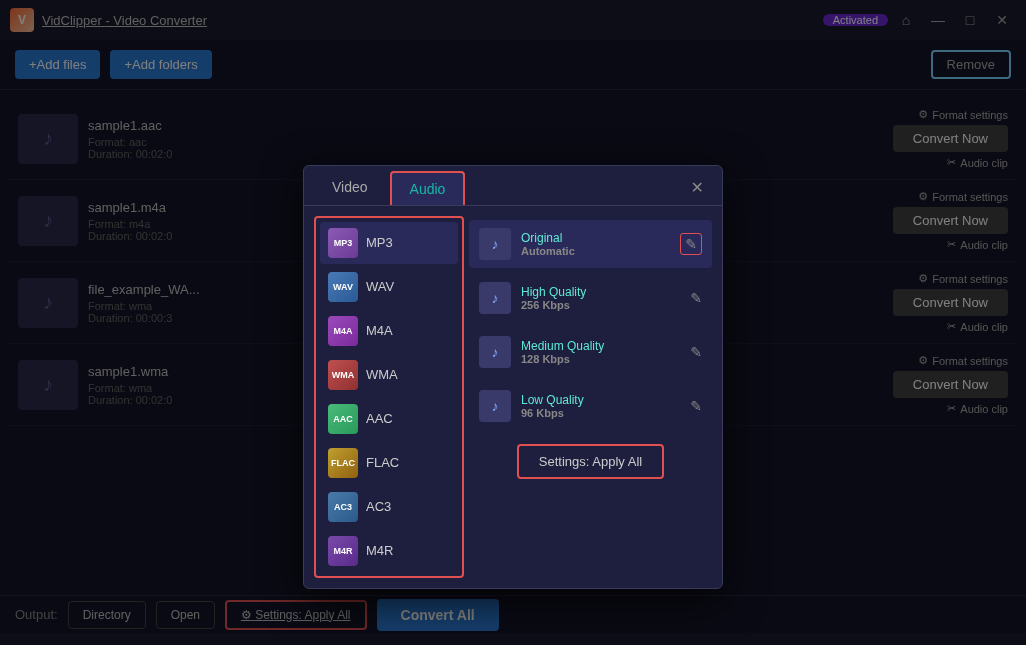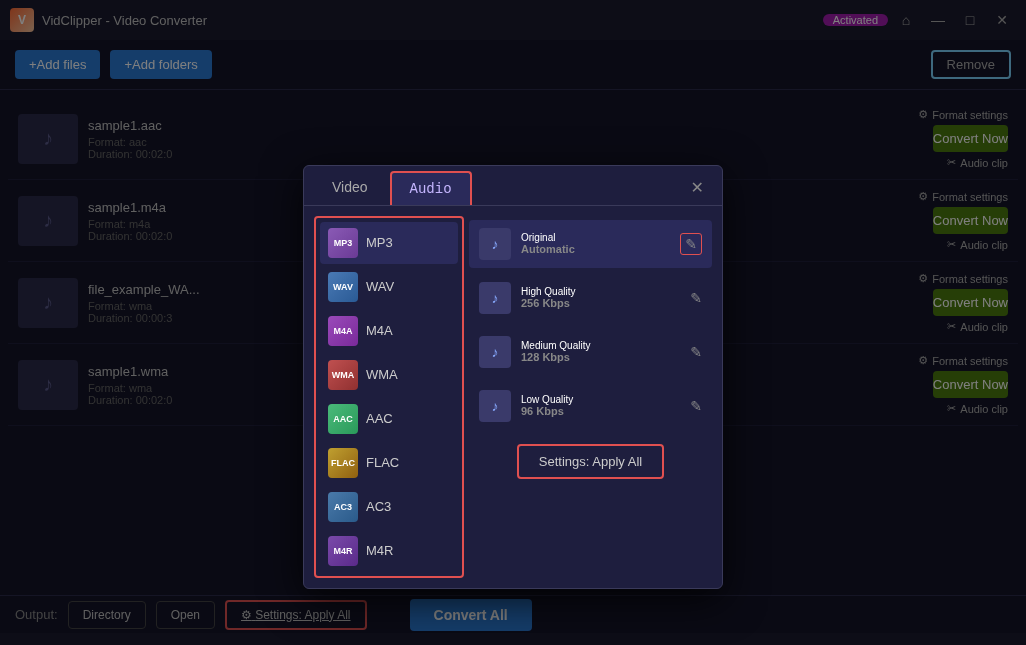--- a/index.html
+++ b/index.html
@@ -35,28 +35,29 @@
       display: flex;
       align-items: center;
       justify-content: center;
       font-size: 12px;
       color: white;
       font-weight: bold;
     }
     .app-title {
       color: #c0c0c0;
       font-size: 13px;
+      text-decoration: underline;
     }
     .titlebar-right {
       display: flex;
       align-items: center;
       gap: 4px;
     }
     .titlebar-btn {
-      background: #a21caf;
+      background: #6d28d9;
       color: white;
       border: none;
       border-radius: 12px;
       padding: 0 10px;
       font-size: 11px;
       cursor: pointer;
     }
     .win-btn {
       width: 28px;
       height: 24px;
@@ -143,25 +144,25 @@
     }
     .format-settings-link {
       color: #aaa;
       font-size: 11px;
       cursor: pointer;
       display: flex;
       align-items: center;
       gap: 4px;
     }
     .convert-now-btn {
-      background: #4d7c0f;
+      background: #404040;
       color: white;
       border: none;
       border-radius: 4px;
-      padding: 6px 0;
+      padding: 6px 20px;
       font-size: 13px;
       cursor: pointer;
       white-space: nowrap;
     }
     .audio-clip-link {
       color: #aaa;
       font-size: 11px;
       cursor: pointer;
       display: flex;
       align-items: center;
@@ -196,21 +197,20 @@
     }
     .convert-all-btn {
       background: #2a7ad5;
       color: white;
       border: none;
       border-radius: 4px;
       padding: 8px 24px;
       font-size: 14px;
       cursor: pointer;
       font-weight: bold;
-      margin-left: 33px;
     }
 
     
     .modal-overlay {
       position: absolute;
       top: 0; left: 0; right: 0; bottom: 0;
       background: rgba(0,0,0,0.5);
       display: flex;
       align-items: center;
       justify-content: center;
@@ -236,24 +236,23 @@
     }
     .dialog-tab {
       padding: 8px 18px;
       cursor: pointer;
       color: #aaa;
       font-size: 14px;
       border-radius: 4px 4px 0 0;
     }
     .dialog-tab.active {
       background: #2a2a5a;
-      color: #c4b5fd;
+      color: #14b8a6;
       border: 2px solid #e05050;
       border-bottom: none;
-      font-family: Liberation Mono, monospace;
     }
     .dialog-close {
       background: transparent;
       border: none;
       color: #888;
       font-size: 16px;
       cursor: pointer;
       padding: 4px 8px;
     }
     .dialog-body {
@@ -318,21 +317,21 @@
       height: 32px;
       background: #3a3a6a;
       border-radius: 4px;
       display: flex;
       align-items: center;
       justify-content: center;
       color: #88aaff;
       font-size: 14px;
     }
     .quality-info { flex: 1; }
-    .quality-name { font-size: 10px; color: #ffffff; }
+    .quality-name { font-size: 12px; color: #5eead4; }
     .quality-sub { font-size: 11px; color: #888; font-weight: bold; }
     .quality-edit {
       color: #888;
       cursor: pointer;
       font-size: 14px;
     }
     .quality-edit.highlighted { border: 1px solid #e05050; padding: 2px 4px; border-radius: 3px; }
 
     
     .apply-all-btn {

